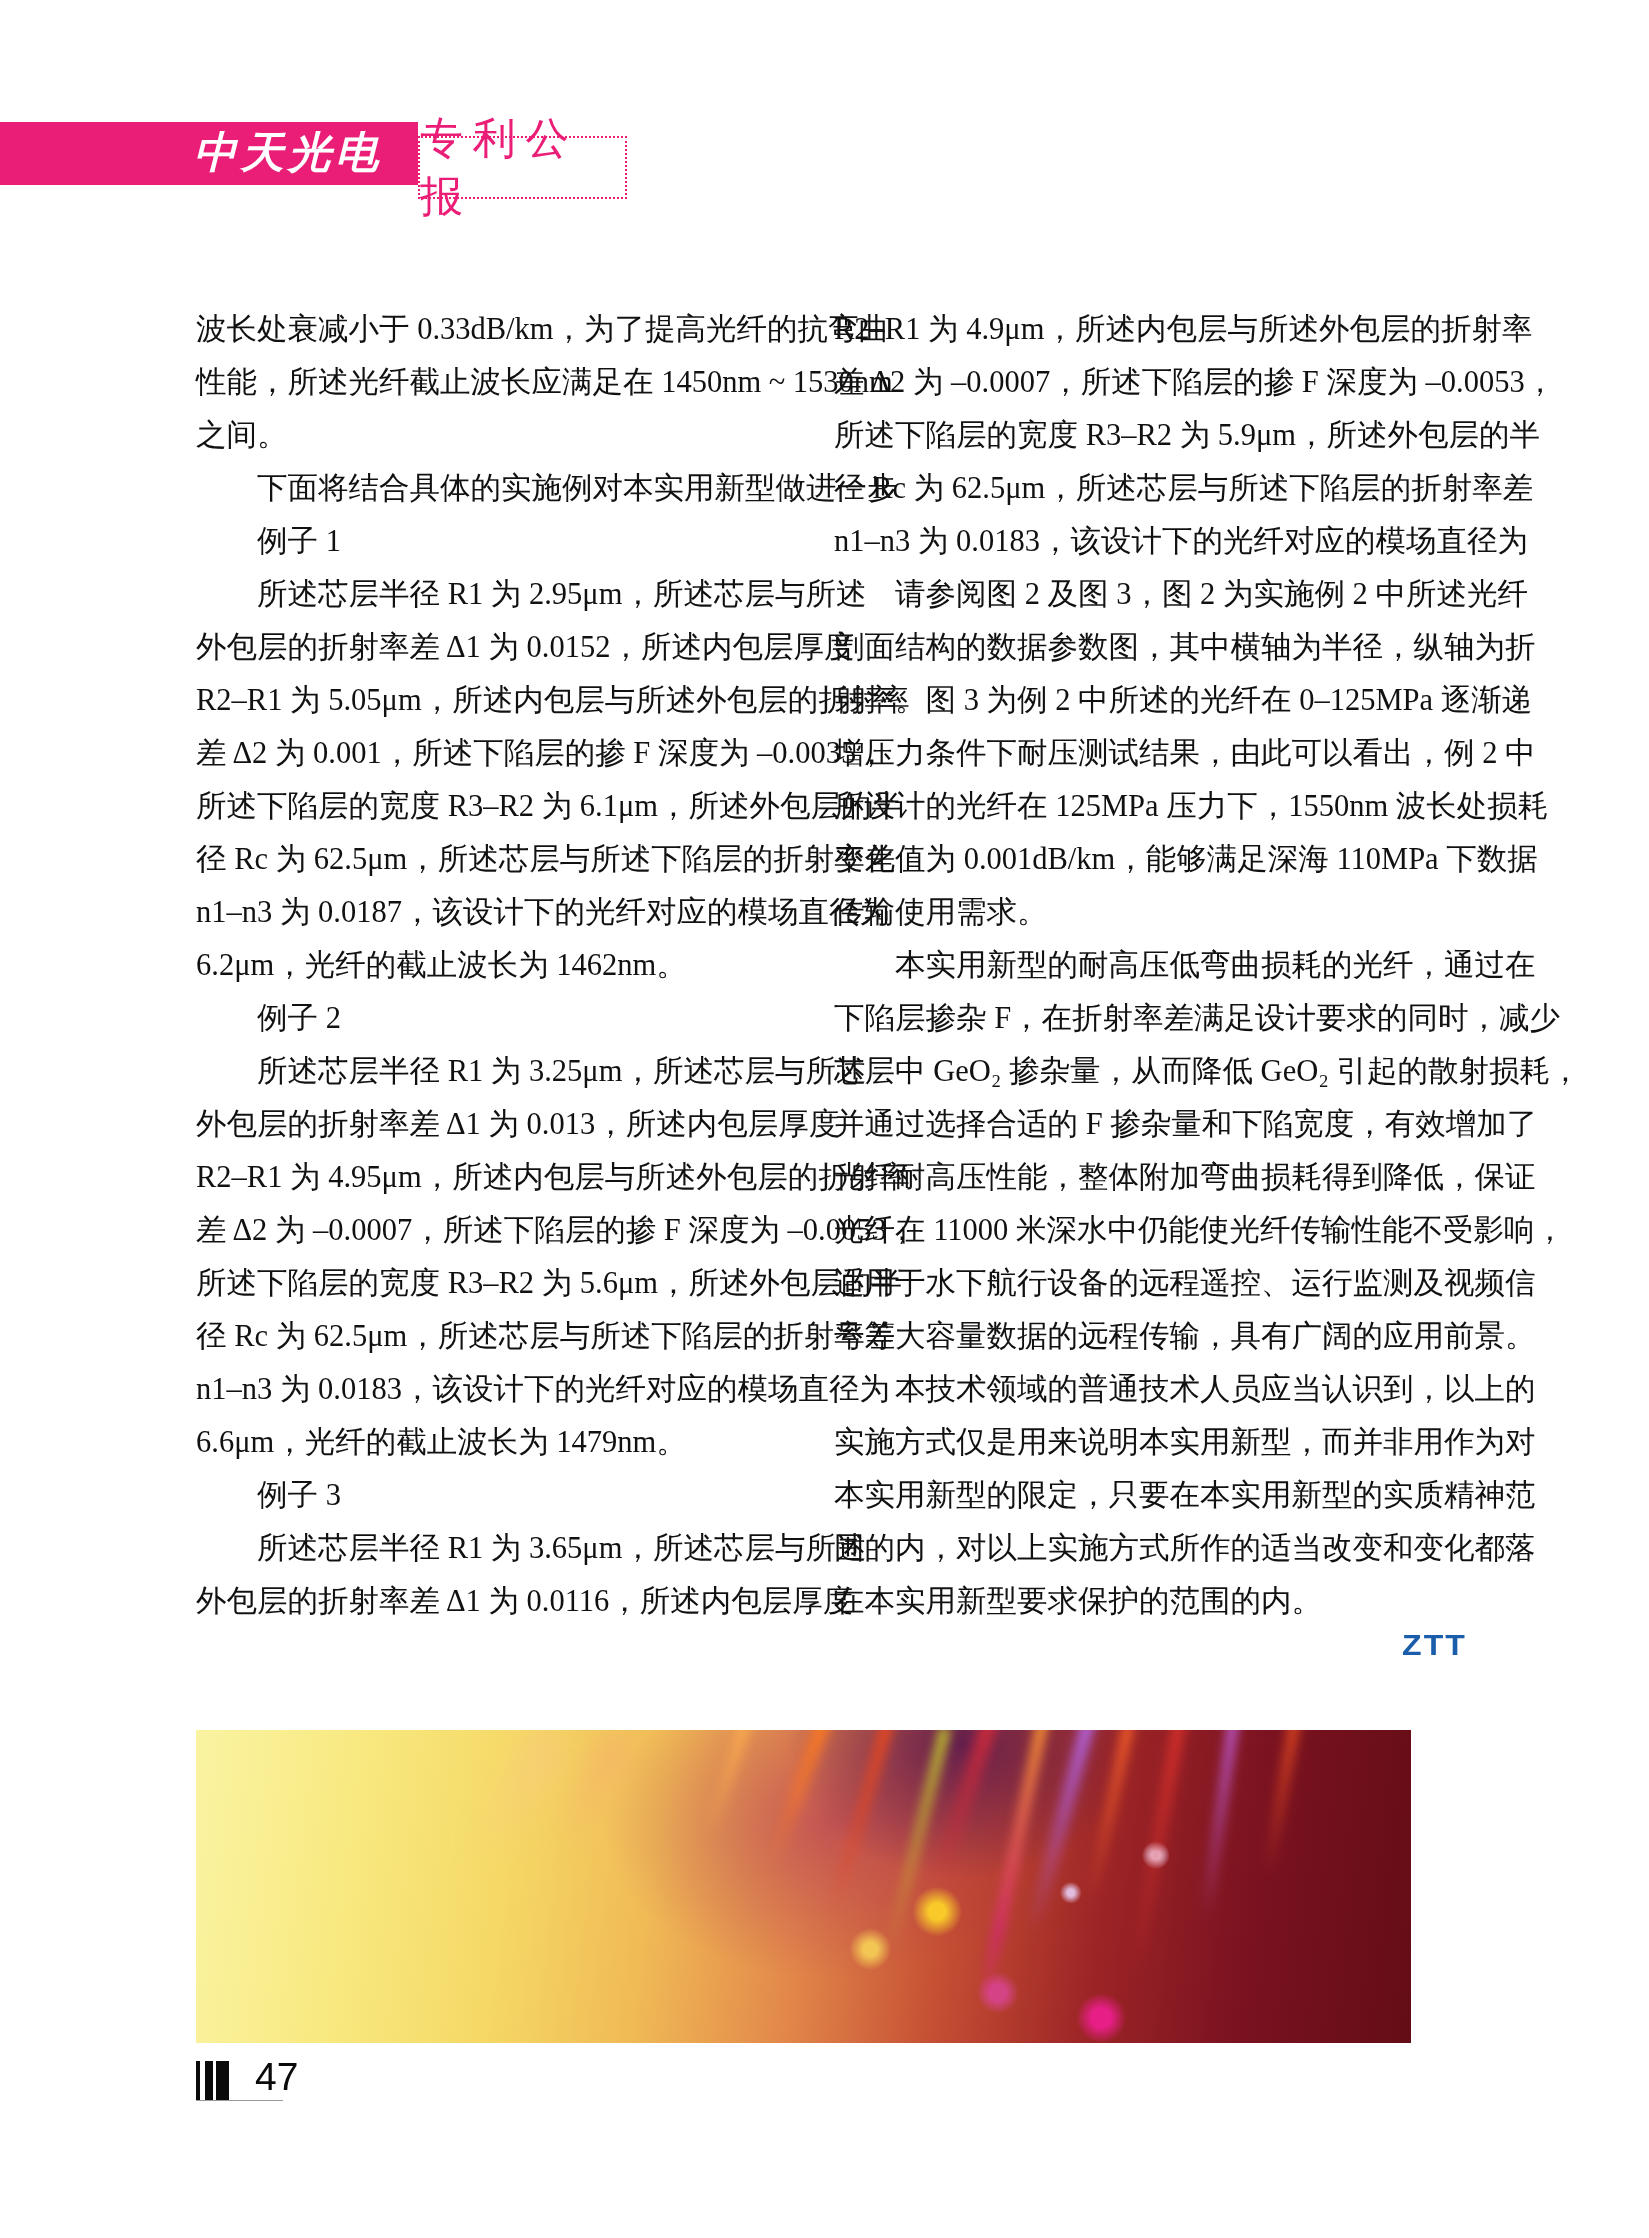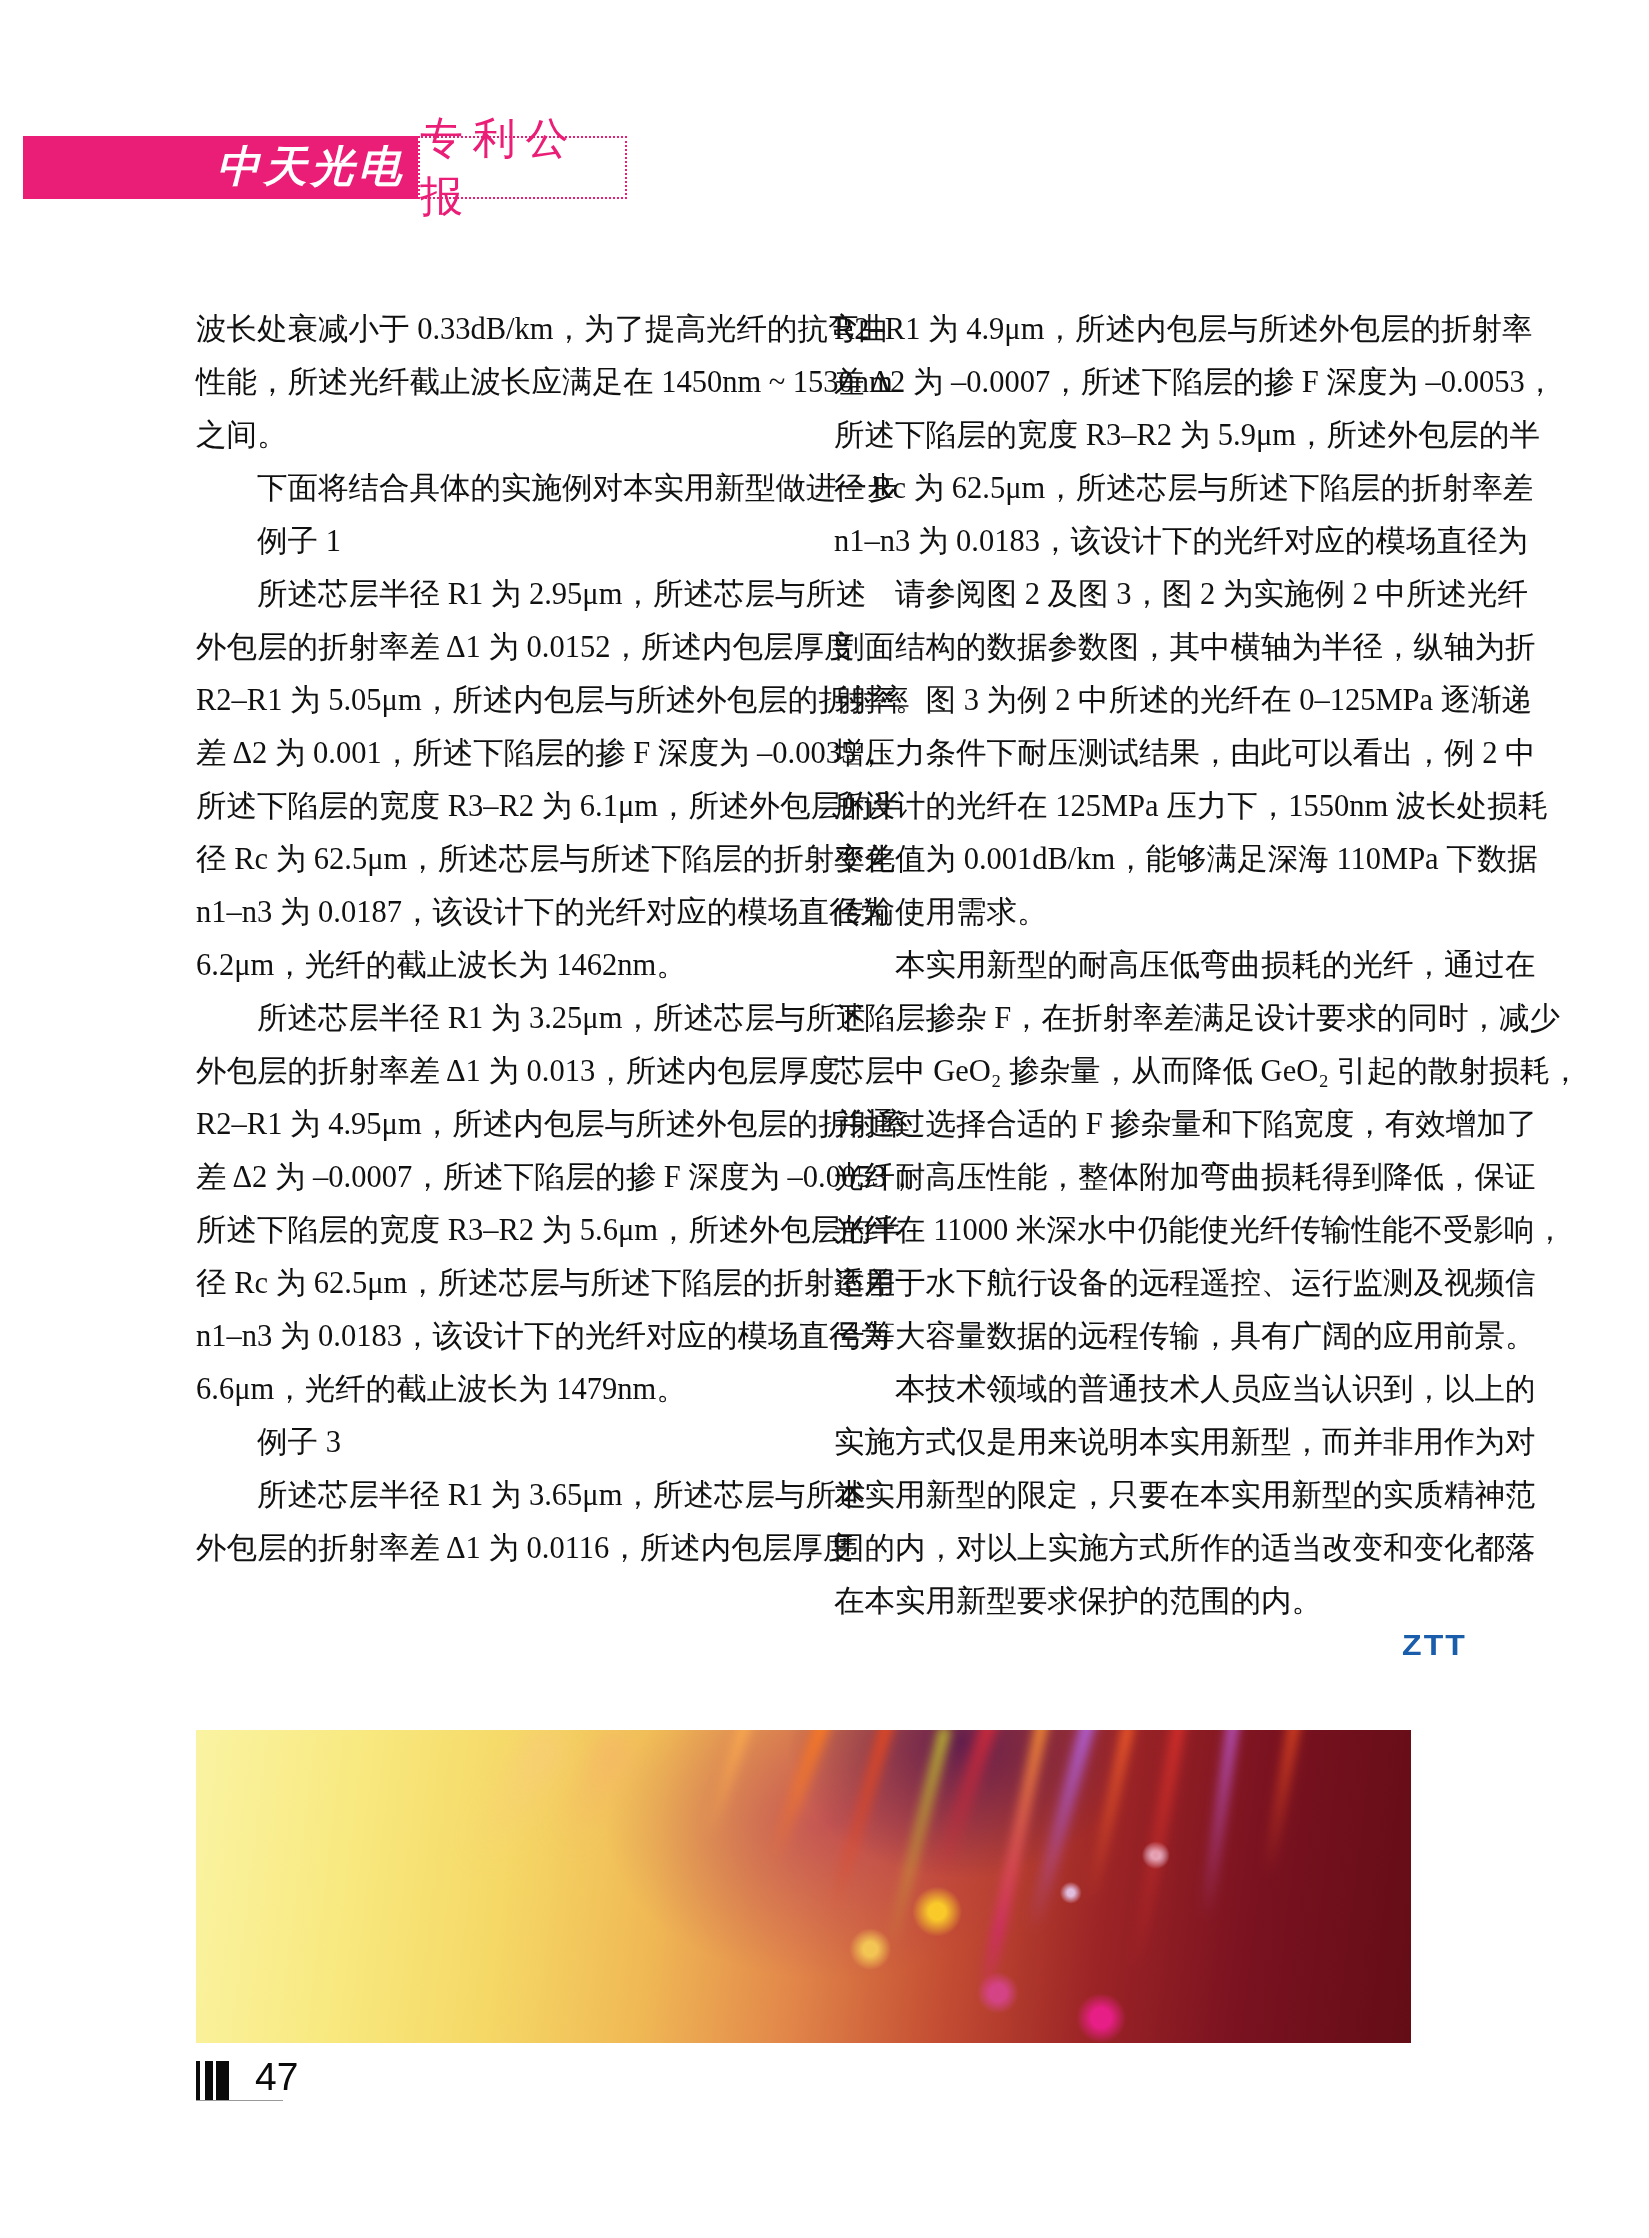--- a/index.html
+++ b/index.html
@@ -3,23 +3,22 @@
 <meta charset="utf-8">
 <style>
   html,body{margin:0;padding:0;}
   body{
     width:1650px;height:2239px;position:relative;background:#ffffff;
     font-family:"Liberation Serif","DejaVu Serif",serif;color:#111;
     overflow:hidden;
   }
   
   .band{
-    position:absolute;left:0;top:136px;width:418px;height:63px;
+    position:absolute;left:0;top:122px;width:418px;height:63px;
     background:#EB1E77;
-    margin-left:23px;
   }
   .logo{
     position:absolute;left:177px;top:0;width:222px;height:63px;
     color:#fff;font-weight:bold;font-style:italic;
     font-size:43px;line-height:61px;text-align:center;letter-spacing:4.2px;
     font-family:"Liberation Serif","DejaVu Serif",serif;
   }
   .badge{
     position:absolute;left:418px;top:136px;width:209px;height:63px;
     box-sizing:border-box;background:#fff;border:2.1px dotted #EB1E77;
@@ -307,20 +306,21 @@
       <span>对</span>
       <span>应</span>
       <span>的</span>
       <span>模</span>
       <span>场</span>
       <span>直</span>
       <span>径</span>
       <span>为</span>
     </div>
     <div class="ln">6.2μm，光纤的截止波长为 1462nm。</div>
+    <div class="ln">　　例子 2</div>
     <div class="ln just">
       <span>　</span>
       <span>　</span>
       <span>所</span>
       <span>述</span>
       <span>芯</span>
       <span>层</span>
       <span>半</span>
       <span>径</span>
       <span> R1 </span>

